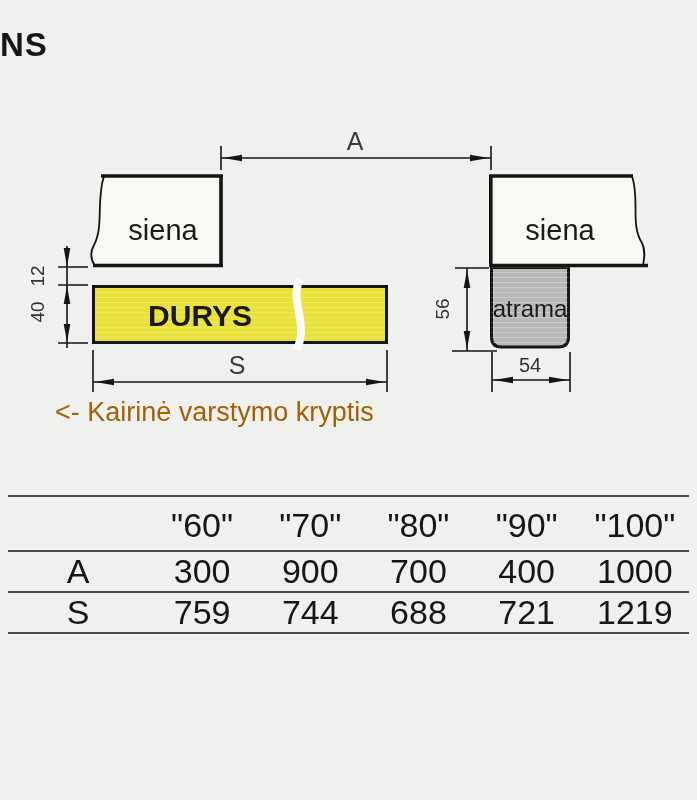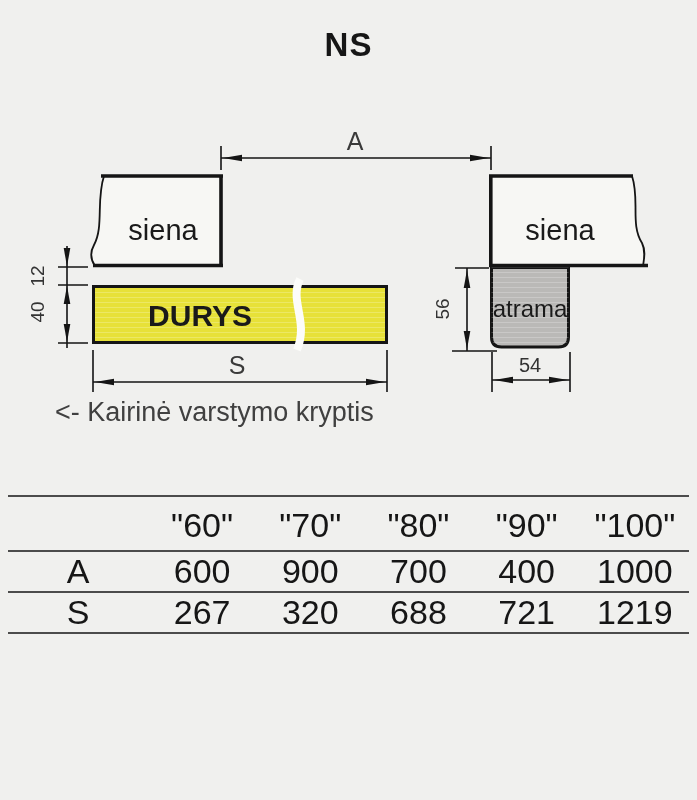--- a/index.html
+++ b/index.html
@@ -13,40 +13,40 @@
   }
   html,body{margin:0;padding:0;}
   body{
     width:697px;height:800px;position:relative;overflow:hidden;
     background:var(--background);
     font-family:"Liberation Sans",sans-serif;
     color:var(--text);
   }
   .title{
     position:absolute;top:26px;left:0;width:697px;
-    text-align:center;font-size:33px;font-weight:700;letter-spacing:1px;
+    text-align:left;font-size:33px;font-weight:700;letter-spacing:1px;
   }
   svg.drawing{position:absolute;top:0;left:0;}
   .ln{stroke:var(--line);stroke-width:1.6;fill:none;}
   .ln-thick{stroke:var(--line);stroke-width:3.6;fill:none;}
   .wavy{stroke:var(--line);stroke-width:1.8;fill:none;}
   .arrow{fill:var(--line);stroke:none;}
   .wall{fill:var(--wall-fill);stroke:none;}
   .door{fill:var(--door-fill);stroke:var(--line);stroke-width:3;}
   .support{fill:var(--support-fill);stroke:var(--line);stroke-width:3;}
   .break-band{stroke:#fcfcfa;stroke-width:8;fill:none;stroke-linecap:butt;}
   .lbl{fill:#1a1a1a;font-family:"Liberation Sans",sans-serif;}
   .lbl-siena{font-size:29px;}
   .lbl-door{font-size:30px;font-weight:700;}
   .lbl-support{font-size:24px;}
   .dimtext{fill:#333;font-size:19px;}
   .dimtext-big{fill:#3a3a3a;font-size:25px;}
   .caption{
     position:absolute;left:55px;top:397px;
-    font-size:27px;color:#404040;white-space:nowrap;
+    font-size:27px;color:#a16207;white-space:nowrap;
   }
   table.size-table{
     position:absolute;top:495px;left:8px;width:681px;
     border-collapse:collapse;table-layout:fixed;
     font-size:34px;color:var(--text);
   }
   table.size-table col.lblcol{width:140px;}
   table.size-table{border-top:2px solid var(--rule);}
   table.size-table thead tr{border-bottom:2px solid var(--rule);}
   table.size-table tbody tr{border-bottom:2px solid var(--rule);}
@@ -169,28 +169,28 @@
       <th>"60"</th>
       <th>"70"</th>
       <th>"80"</th>
       <th>"90"</th>
       <th>"100"</th>
     </tr>
   </thead>
   <tbody>
     <tr>
       <th>A</th>
-      <td>600</td>
+      <td>300</td>
       <td>900</td>
       <td>700</td>
       <td>400</td>
       <td>1000</td>
     </tr>
     <tr>
       <th>S</th>
-      <td>267</td>
-      <td>320</td>
+      <td>759</td>
+      <td>744</td>
       <td>688</td>
       <td>721</td>
       <td>1219</td>
     </tr>
   </tbody>
 </table>
 
 </body></html>

